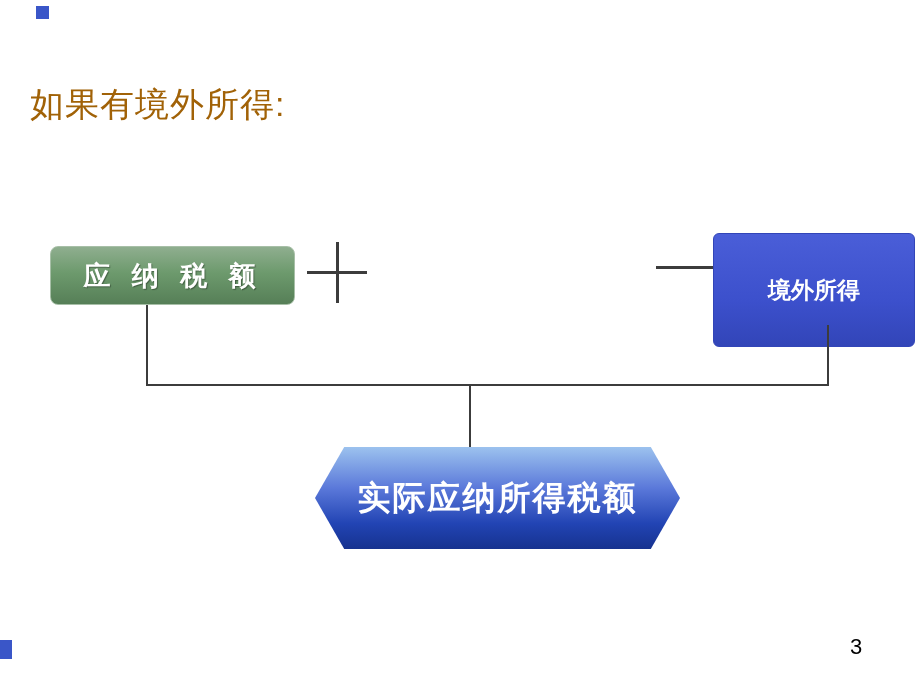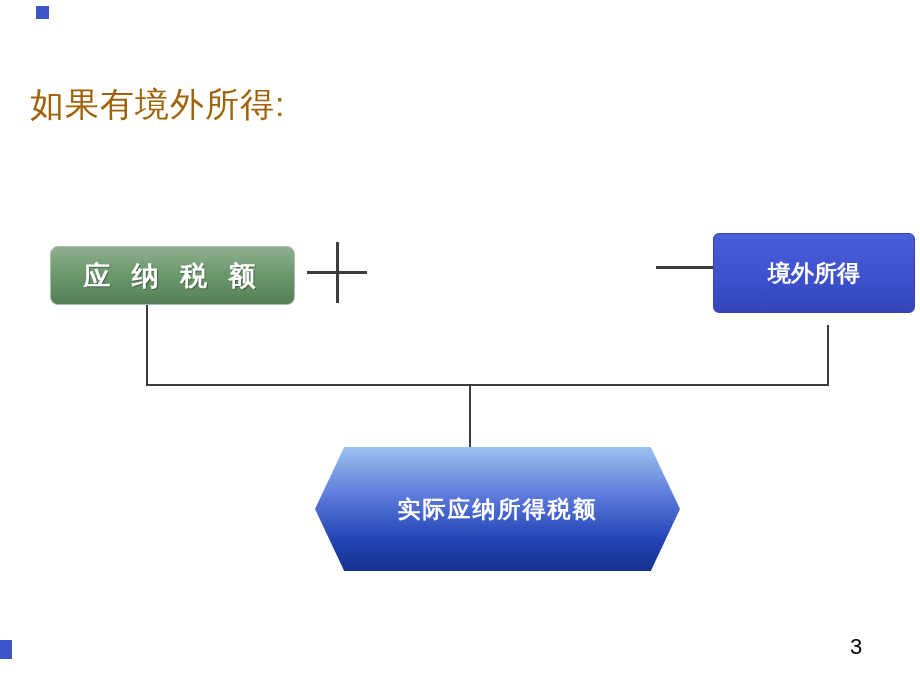--- a/index.html
+++ b/index.html
@@ -30,31 +30,31 @@
     font-size:27px;letter-spacing:6px;
     text-shadow:1px 1px 1px rgba(0,0,0,0.35);
   }
   .box-red{
     left:380px;top:231px;width:276px;height:96px;
     background:linear-gradient(180deg,#b04045 0%,#9e3136 55%,#8a2328 100%);
     border:1px solid #8a2328;border-radius:10px;
     font-size:25px;
   }
   .box-blue{
-    left:713px;top:233px;width:202px;height:80px;
+    left:713px;top:233px;width:202px;height:114px;
     background:linear-gradient(180deg,#4a5ed8 0%,#3c50cc 60%,#3245b8 100%);
     border:1px solid #3245b8;border-radius:6px;
     font-size:23px;line-height:1.4;
     flex-direction:column;
   }
   .box-result{
-    left:315px;top:447px;width:365px;height:124px;
+    left:315px;top:447px;width:365px;height:102px;
     background:linear-gradient(180deg,#9cc2ee 0%,#5b79da 40%,#2244b4 75%,#16328f 100%);
     clip-path:polygon(8% 0,92% 0,100% 50%,92% 100%,8% 100%,0 50%);
-    font-size:23px;letter-spacing:2px;
+    font-size:33px;letter-spacing:2px;
   }
   .connector{position:absolute;background:#3c3c3c;}
   .plus-h{left:307px;top:271px;width:60px;height:3px;}
   .plus-v{left:336px;top:242px;width:3px;height:61px;}
   .minus-h{left:656px;top:266px;width:57px;height:3px;}
   .line{position:absolute;background:#3c3c3c;}
   .v-left{left:146px;top:305px;width:2px;height:81px;}
   .v-right{left:827px;top:325px;width:2px;height:61px;}
   .h-main{left:146px;top:384px;width:683px;height:2px;}
   .v-drop{left:469px;top:384px;width:2px;height:64px;}

